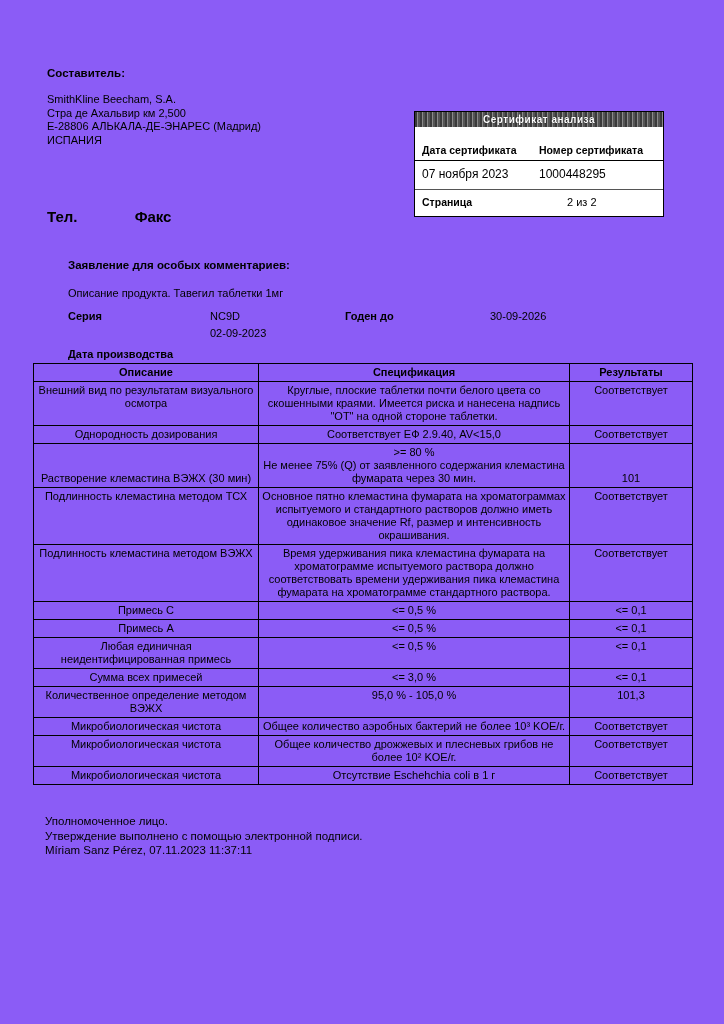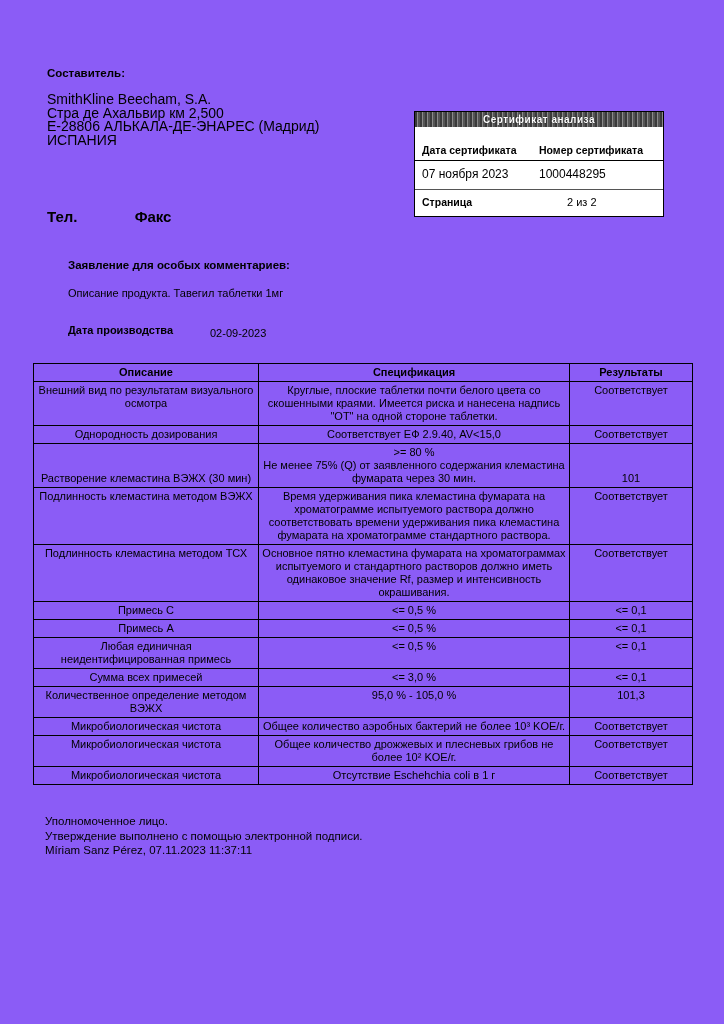--- a/index.html
+++ b/index.html
@@ -8,21 +8,21 @@
     background:#ffffff;
     font-family:"Liberation Sans", sans-serif;
     color:#000;
     font-size:11px;
   }
   .page { position:relative; width:724px; height:1024px; background:#8b5cf6; overflow:hidden; }
   .abs { position:absolute; }
 
   
   .compiler { left:47px; top:67px; font-weight:bold; font-size:11.5px; }
-  .address { left:47px; top:93px; font-size:14px; line-height:13.5px; }
+  .address { left:47px; top:93px; font-size:11px; line-height:13.5px; }
   .telfax { left:47px; top:208px; font-weight:bold; font-size:15px; }
   .telfax .fax { margin-left:53px; }
 
   
   .cert-box { left:414px; top:111px; width:250px; border:1px solid #000; background:#fff; }
   .cert-title {
     height:15px;
     background:repeating-linear-gradient(90deg,#3a3a3a 0 2px,#8a8a8a 2px 3px,#555 3px 5px);
     color:#fff; font-weight:bold; font-size:10px; line-height:15px; text-align:center;
     letter-spacing:0.5px; text-shadow:0 0 1px #000;
@@ -40,21 +40,21 @@
   .stmt-heading { left:68px; top:259px; font-weight:bold; font-size:11.5px; }
   .product-line { left:68px; top:287px; font-size:11px; }
   .series-row { left:68px; top:310px; width:620px; height:15px; }
   .series-row span { position:absolute; top:0; }
   .series-row .k1 { left:0; font-weight:bold; }
   .series-row .v1 { left:142px; }
   .series-row .k2 { left:277px; font-weight:bold; }
   .series-row .v2 { left:422px; }
   .mfg-row { left:68px; top:324px; width:620px; height:15px; }
   .mfg-row span { position:absolute; top:0; }
-  .mfg-row .k1 { left:0; font-weight:bold; }
+  .mfg-row .k1 { left:0; font-weight:bold;margin-top:24px; }
   .mfg-row .v1 { left:142px; top:3px; }
 
   
   table.results {
     position:absolute; left:33px; top:363px; width:659px;
     border-collapse:collapse; font-size:11px; line-height:13px;
     table-layout:fixed;
   }
   .results th, .results td { border:1px solid #000; padding:2px 3px; vertical-align:top; text-align:center; word-wrap:break-word; }
   .results th { text-align:center; font-weight:bold; padding:2px 3px; }
@@ -96,20 +96,26 @@
   </div>
 
   <div class="abs telfax">
     <span>Тел.</span>
     <span class="fax">Факс</span>
   </div>
 
   <div class="abs stmt-heading">Заявление для особых комментариев:</div>
   <div class="abs product-line">Описание продукта. Тавегил таблетки 1мг</div>
 
+  <div class="abs series-row">
+    <span class="k1">Серия</span>
+    <span class="v1">NC9D</span>
+    <span class="k2">Годен до</span>
+    <span class="v2">30-09-2026</span>
+  </div>
 
   <div class="abs mfg-row">
     <span class="k1">Дата производства</span>
     <span class="v1">02-09-2023</span>
   </div>
 
   <table class="results">
     <colgroup>
       <col style="width:225px">
       <col style="width:311px">
@@ -133,27 +139,27 @@
         <td class="c-spec">Соответствует ЕФ 2.9.40, AV&lt;15,0</td>
         <td class="c-res">Соответствует</td>
       </tr>
       <tr>
         <td class="c-desc vb">Растворение клемастина ВЭЖХ (30 мин)</td>
         <td class="c-spec">&gt;= 80 %
 Не менее 75% (Q) от заявленного содержания клемастина фумарата через 30 мин.</td>
         <td class="c-res vb">101</td>
       </tr>
       <tr>
+        <td class="c-desc">Подлинность клемастина методом ТСХ</td>
+        <td class="c-spec">Основное пятно клемастина фумарата на хроматограммах испытуемого и стандартного растворов должно иметь одинаковое значение Rf, размер и интенсивность окрашивания.</td>
+        <td class="c-res">Соответствует</td>
+      </tr>
+      <tr>
         <td class="c-desc">Подлинность клемастина методом ВЭЖХ</td>
         <td class="c-spec">Время удерживания пика клемастина фумарата на хроматограмме испытуемого раствора должно соответствовать времени удерживания пика клемастина фумарата на хроматограмме стандартного раствора.</td>
-        <td class="c-res">Соответствует</td>
-      </tr>
-      <tr>
-        <td class="c-desc">Подлинность клемастина методом ТСХ</td>
-        <td class="c-spec">Основное пятно клемастина фумарата на хроматограммах испытуемого и стандартного растворов должно иметь одинаковое значение Rf, размер и интенсивность окрашивания.</td>
         <td class="c-res">Соответствует</td>
       </tr>
       <tr>
         <td class="c-desc">Примесь C</td>
         <td class="c-spec">&lt;= 0,5 %</td>
         <td class="c-res">&lt;= 0,1</td>
       </tr>
       <tr>
         <td class="c-desc">Примесь A</td>
         <td class="c-spec">&lt;= 0,5 %</td>

